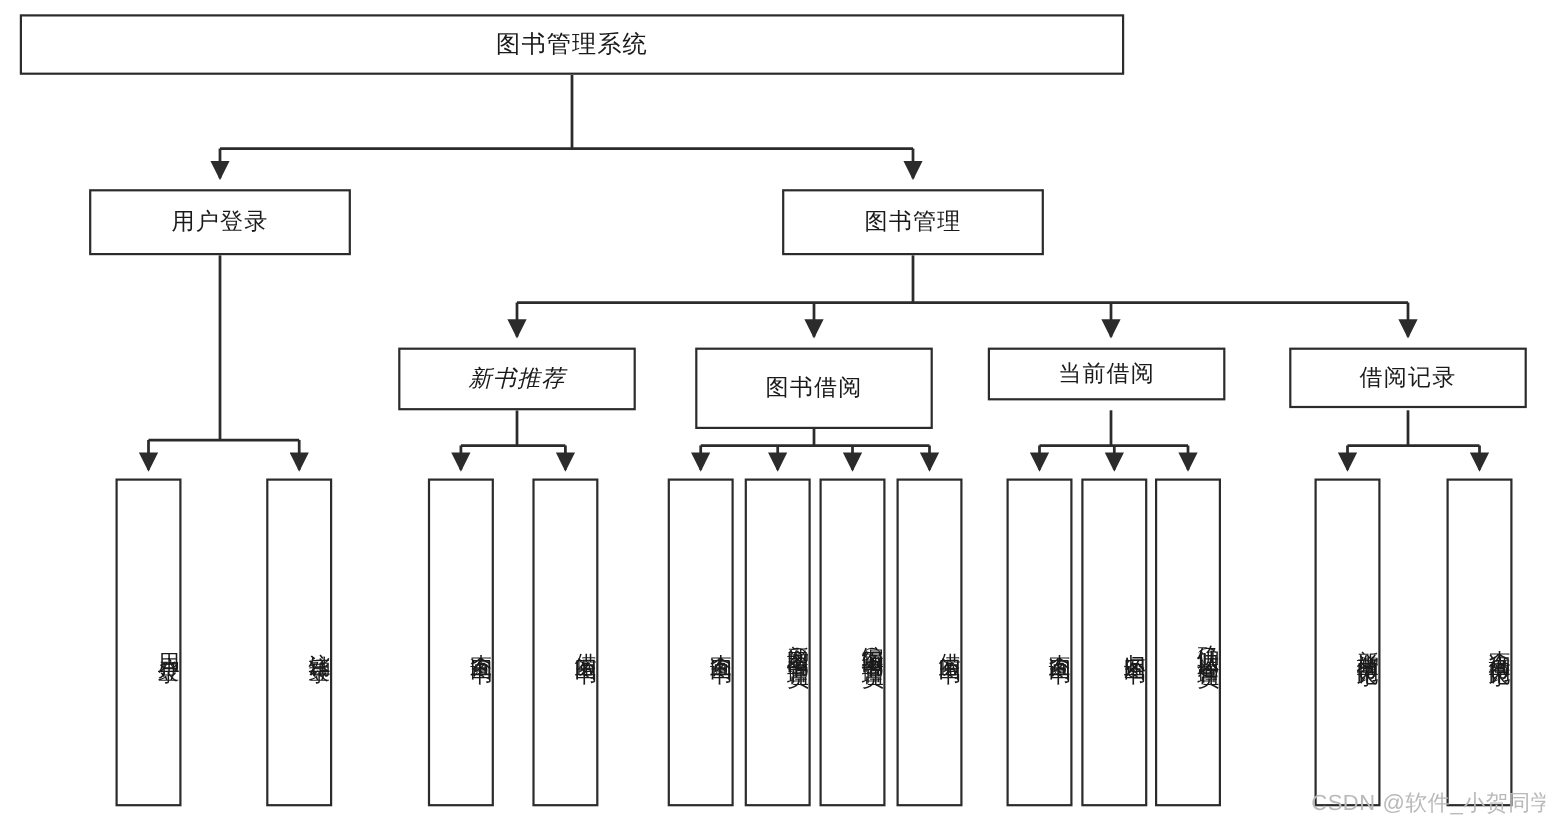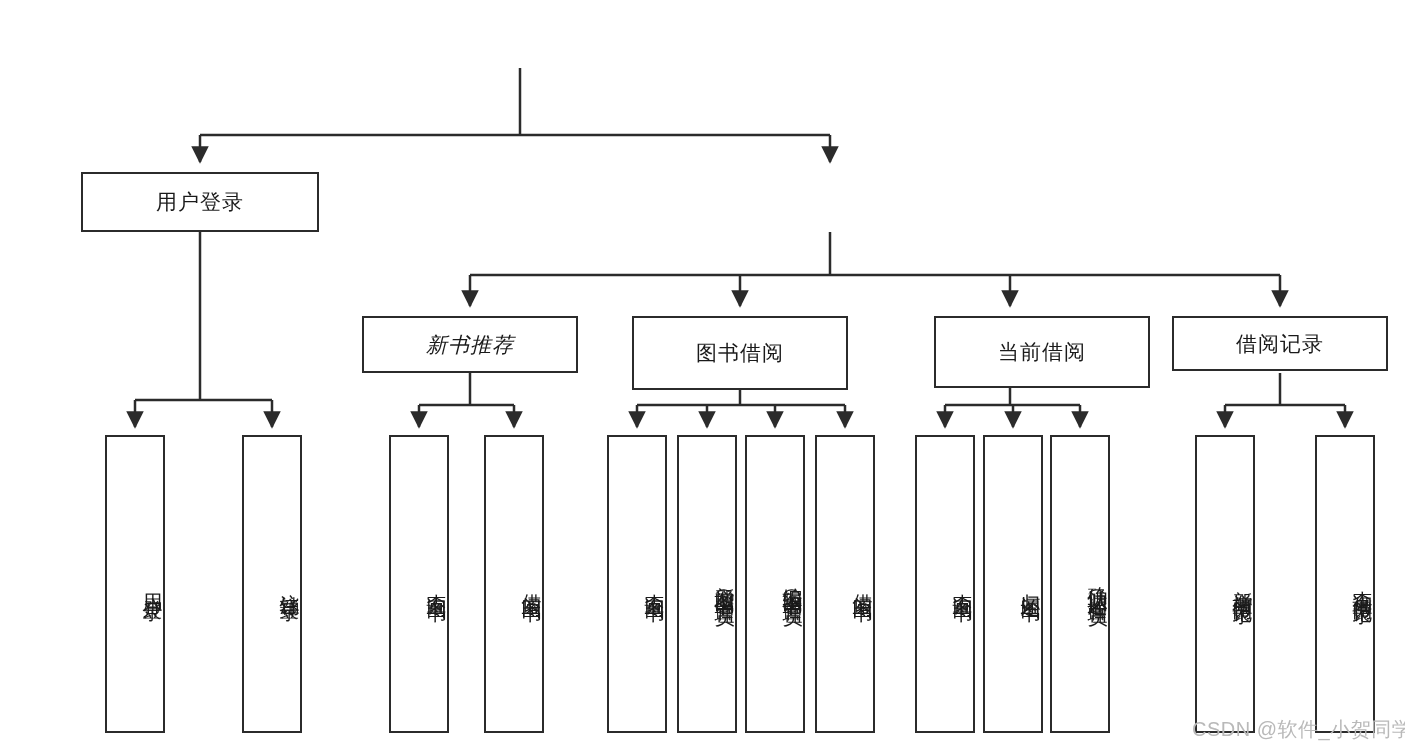--- a/index.html
+++ b/index.html
@@ -113,29 +113,31 @@
       <path d="M 1013 405 L 1013 427" marker-end="url(#arrow)"></path>
       <path d="M 1080 405 L 1080 427" marker-end="url(#arrow)"></path>
 
       <path d="M 1280 373 L 1280 405"></path>
       <path d="M 1225 405 L 1345 405"></path>
       <path d="M 1225 405 L 1225 427" marker-end="url(#arrow)"></path>
       <path d="M 1345 405 L 1345 427" marker-end="url(#arrow)"></path>
     </g>
   </svg>
 
+  <div class="node horiz root" style="left:18px;top:13px;width:1004px;height:55px;">图书管理系统</div>
 
   <div class="node horiz" style="left:81px;top:172px;width:238px;height:60px;">用户登录</div>
 
+  <div class="node horiz" style="left:711px;top:172px;width:238px;height:60px;">图书管理</div>
 
   <div class="node horiz" style="left:362px;top:316px;width:216px;height:57px;font-style:italic;">新书推荐</div>
 
   <div class="node horiz" style="left:632px;top:316px;width:216px;height:74px;">图书借阅</div>
 
-  <div class="node horiz" style="left:934px;top:316px;width:216px;height:72px;">当前借阅</div>
+  <div class="node horiz" style="left:898px;top:316px;width:216px;height:48px;font-family:Liberation Serif, serif;">当前借阅</div>
 
   <div class="node horiz" style="left:1172px;top:316px;width:216px;height:55px;">借阅记录</div>
 
   <div class="node vert" style="left:105px;top:435px;width:60px;height:298px;">用户登录</div>
 
   <div class="node vert" style="left:242px;top:435px;width:60px;height:298px;">注销登录</div>
 
   <div class="node vert" style="left:389px;top:435px;width:60px;height:298px;">查询图书</div>
 
   <div class="node vert" style="left:484px;top:435px;width:60px;height:298px;">借阅图书</div>

